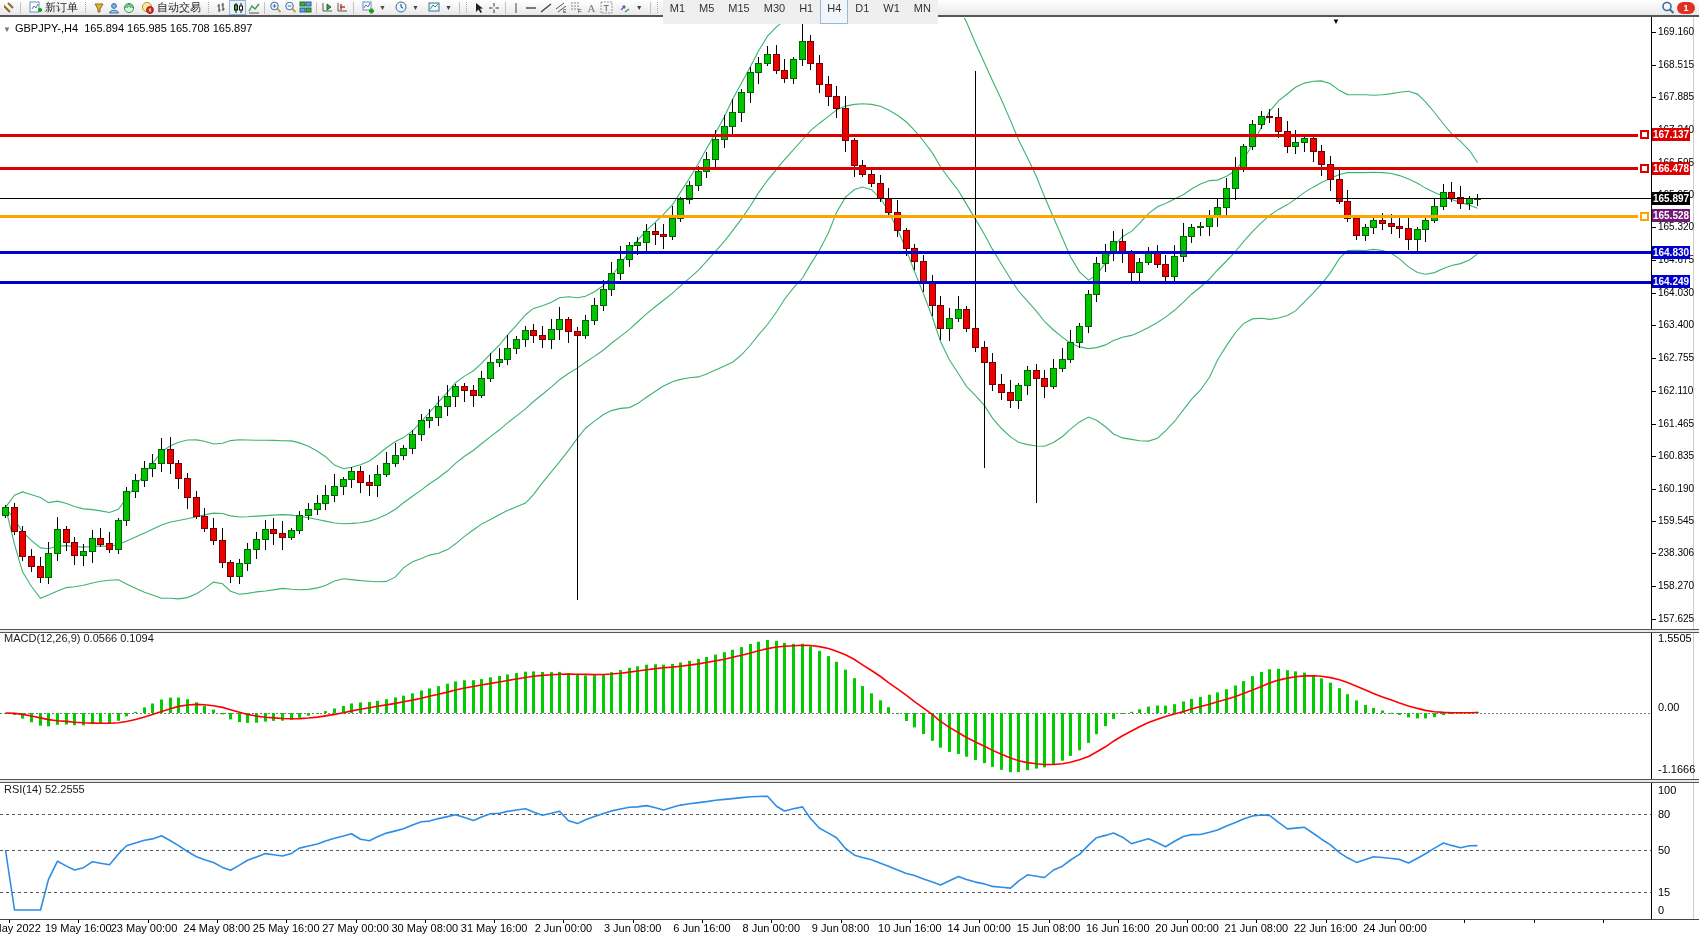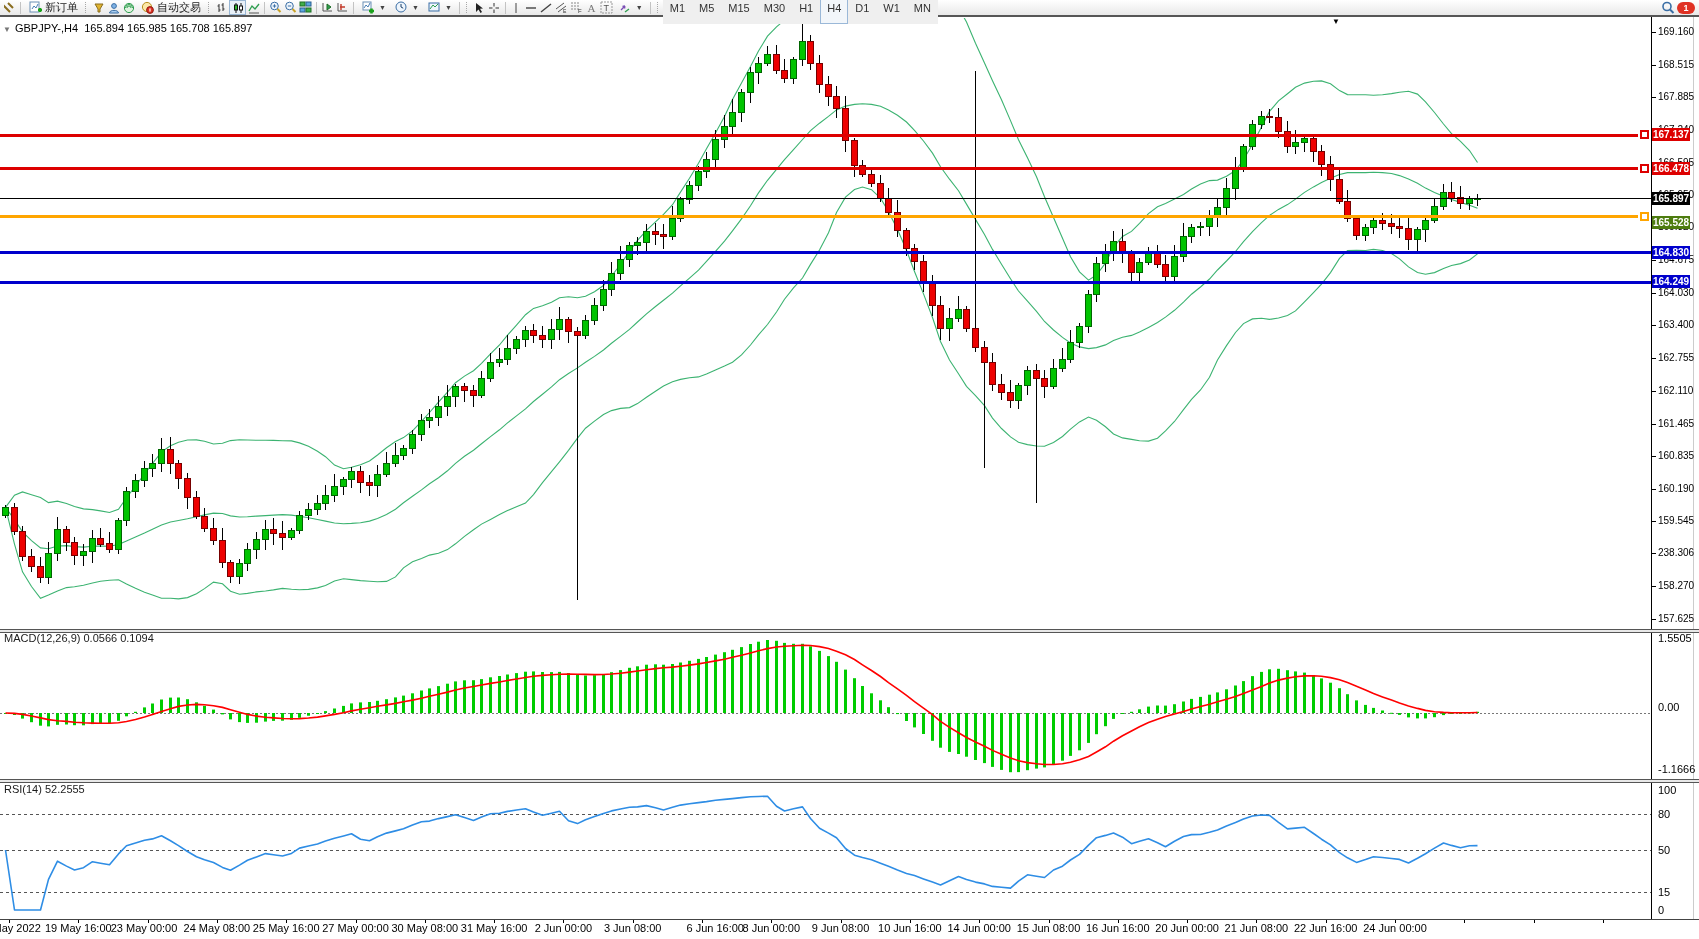--- a/index.html
+++ b/index.html
@@ -870,21 +870,21 @@
     <div class="tick-dash" style="top: 586.301px;"></div>
     <div class="tick-lab" style="top: 580.301px;">158.270</div>
     <div class="tick-dash" style="top: 619.131px;"></div>
     <div class="tick-lab" style="top: 613.131px;">157.625</div>
     <div class="sq" style="left: 1640px; top: 130.471px; border: 2px solid rgb(221, 0, 0);"></div>
     <div class="ptag" style="top: 128.471px; background: rgb(221, 0, 0);">167.137</div>
     <div class="sq" style="left: 1640px; top: 164.014px; border: 2px solid rgb(221, 0, 0);"></div>
     <div class="ptag" style="top: 162.014px; background: rgb(221, 0, 0);">166.478</div>
     <div class="ptag" style="top: 191.587px; background: rgb(0, 0, 0);">165.897</div>
     <div class="sq" style="left: 1640px; top: 212.369px; border: 2px solid rgb(255, 165, 0);"></div>
-    <div class="ptag" style="top: 216px; background: #4d7c0f;">165.528</div>
+    <div class="ptag" style="top: 209px; background: #701a75;">165.528</div>
     <div class="ptag" style="top: 245.897px; background: rgb(0, 0, 204);">164.830</div>
     <div class="ptag" style="top: 275.47px; background: rgb(0, 0, 204);">164.249</div>
     <div class="iscale" style="top: 632px;">1.5505</div>
     <div class="iscale" style="top: 701px;">0.00</div>
     <div class="iscale" style="top: 763px;">-1.1666</div>
     <div class="iscale" style="top: 784px;">100</div>
     <div class="iscale" style="top: 808px;">80</div>
     <div class="iscale" style="top: 844px;">50</div>
     <div class="iscale" style="top: 886px;">15</div>
     <div class="iscale" style="top: 904px;">0</div>
@@ -902,21 +902,21 @@
     <div class="time-lab" style="left: 355.5px;">27 May 00:00</div>
     <div class="time-tick" style="left: 424.8px;"></div>
     <div class="time-lab" style="left: 424.8px;">30 May 08:00</div>
     <div class="time-tick" style="left: 494.1px;"></div>
     <div class="time-lab" style="left: 494.1px;">31 May 16:00</div>
     <div class="time-tick" style="left: 563.4px;"></div>
     <div class="time-lab" style="left: 563.4px;">2 Jun 00:00</div>
     <div class="time-tick" style="left: 632.7px;"></div>
     <div class="time-lab" style="left: 632.7px;">3 Jun 08:00</div>
     <div class="time-tick" style="left: 702px;"></div>
-    <div class="time-lab" style="left: 702px; text-align: right;">6 Jun 16:00</div>
+    <div class="time-lab" style="left: 702px;">6 Jun 16:00</div>
     <div class="time-tick" style="left: 771.3px;"></div>
     <div class="time-lab" style="left: 771.3px;">8 Jun 00:00</div>
     <div class="time-tick" style="left: 840.6px;"></div>
     <div class="time-lab" style="left: 840.6px;">9 Jun 08:00</div>
     <div class="time-tick" style="left: 909.9px;"></div>
     <div class="time-lab" style="left: 909.9px;">10 Jun 16:00</div>
     <div class="time-tick" style="left: 979.2px;"></div>
     <div class="time-lab" style="left: 979.2px;">14 Jun 00:00</div>
     <div class="time-tick" style="left: 1048.5px;"></div>
     <div class="time-lab" style="left: 1048.5px;">15 Jun 08:00</div>

